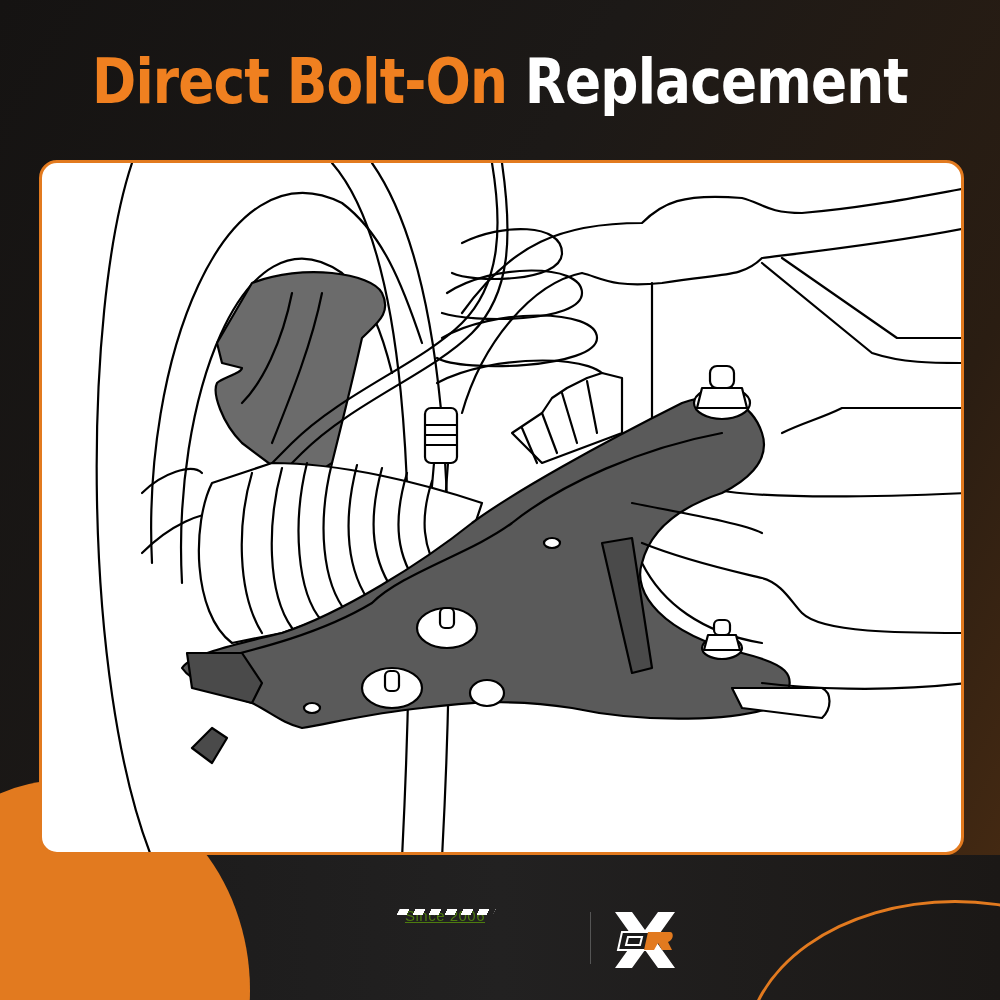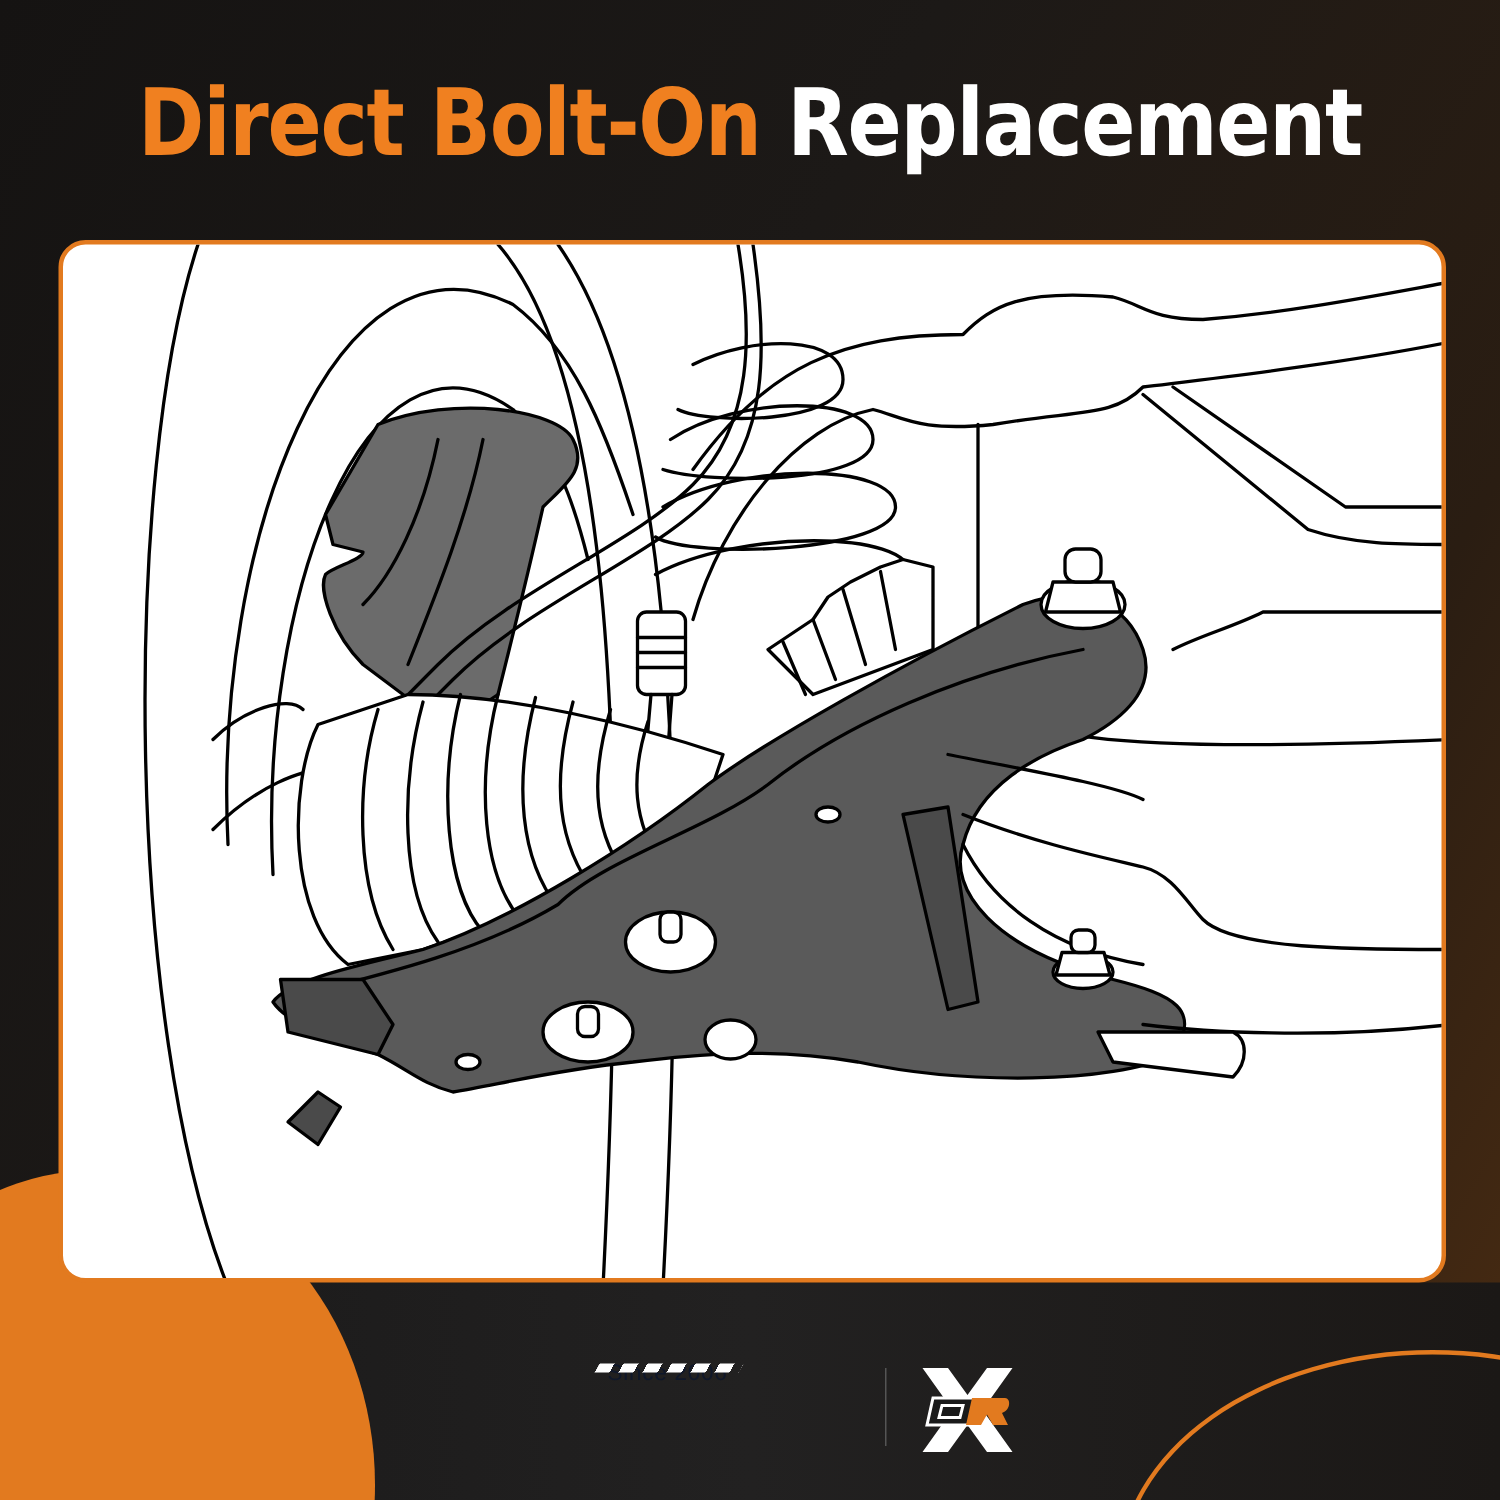--- a/index.html
+++ b/index.html
@@ -41,21 +41,21 @@
       color: #fff; font-family: "DejaVu Sans", sans-serif; font-weight: bold;
       font-style: italic; font-size: 25px; letter-spacing: -0.5px; line-height: 38px;
     }
     .brand-word .x { font-size: 36px; }
     .checker {
       position: absolute; left: 88px; top: 4px; width: 96px; height: 6px;
       background: repeating-linear-gradient(90deg, #fff 0 10px, transparent 10px 16px);
       transform: skewX(-30deg);
     }
     .since {
-      color: #0f172a; font-size: 15px; margin-top: 2px; letter-spacing: 0.5px;
+      color: #4d7c0f; font-size: 15px; margin-top: 2px; letter-spacing: 0.5px; text-decoration: underline;
     }
     .divider {
       position: absolute; left: 590px; top: 912px; width: 1px; height: 52px; background: #555;
     }
     .or-logo { position: absolute; left: 610px; top: 910px; }
   </style>
 </head>
 <body>
 
 <div class="bg-bottom"></div>

